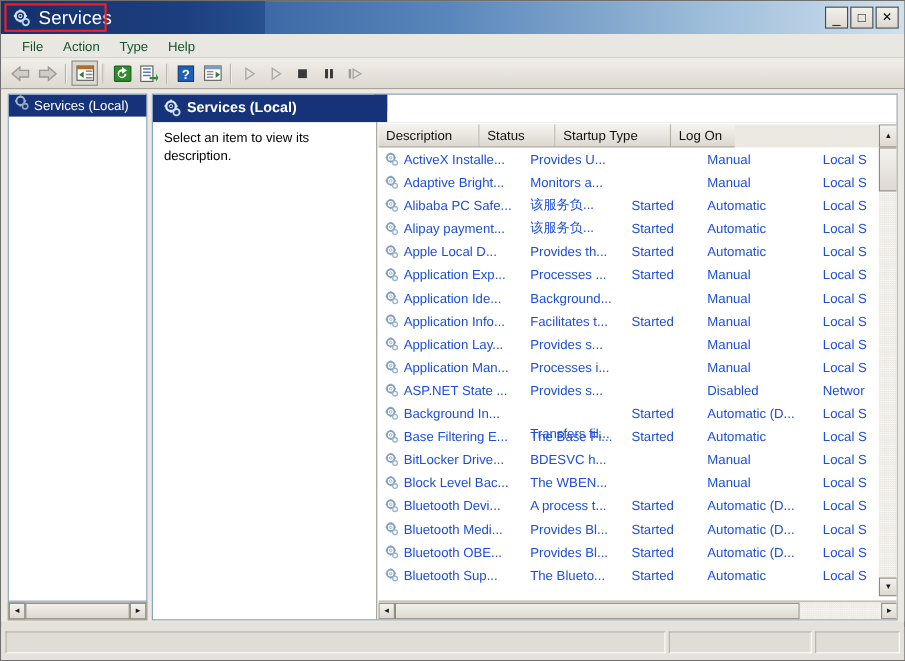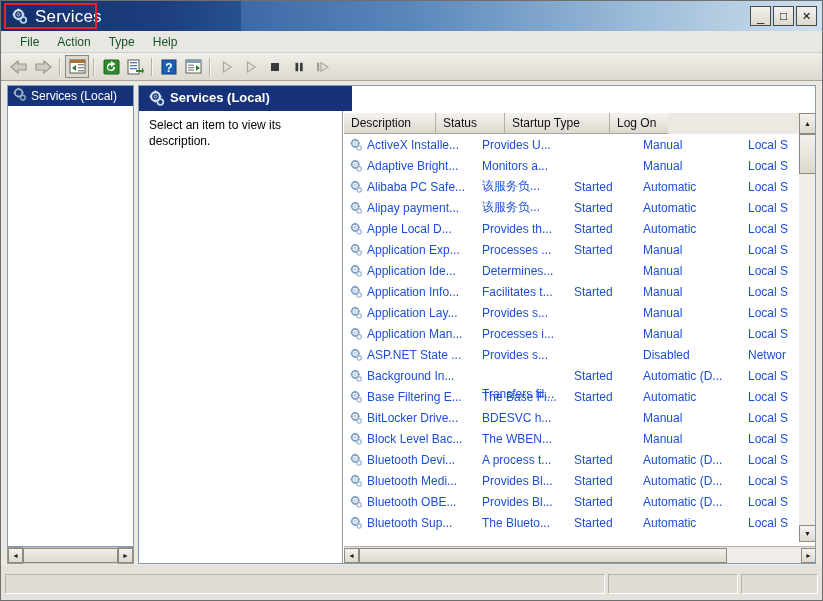--- a/index.html
+++ b/index.html
@@ -781,21 +781,21 @@
                     <circle cx="7.5" cy="6.5" r="1.4" fill="#ffffff" stroke="#7f9fc4" stroke-width="0.8"></circle>
                     <rect x="6.7" y="0.9" width="1.6" height="2" fill="#7f9fc4"></rect>
                     <rect x="6.7" y="10.2" width="1.6" height="2" fill="#7f9fc4"></rect>
                     <rect x="1.9" y="5.7" width="2" height="1.6" fill="#7f9fc4"></rect>
                     <rect x="11.2" y="5.7" width="2" height="1.6" fill="#7f9fc4"></rect>
                     <circle cx="12.3" cy="12" r="2.6" fill="none" stroke="#9ab4cf" stroke-width="1.5"></circle>
                   </svg>
                 </span>
                 <span class="nm">Application Ide...</span>
               </div>
-              <div class="cell" style="width: 92px;">Determines...</div>
+              <div class="cell" style="width: 92px;">Background...</div>
               <div class="cell" style="width: 69px;"></div>
               <div class="cell" style="width: 105px;">Manual</div>
               <div class="cell" style="width: 58px;">Local S</div>
             </div>
             <div class="lv-row">
               <div class="cell name" style="width: 131px;">
                 <span style="display: inline-flex;">
                   <svg width="14" height="14" viewBox="0 0 17 17">
                     <circle cx="7.5" cy="6.5" r="4.2" fill="none" stroke="#7f9fc4" stroke-width="2"></circle>
                     <circle cx="7.5" cy="6.5" r="1.4" fill="#ffffff" stroke="#7f9fc4" stroke-width="0.8"></circle>

